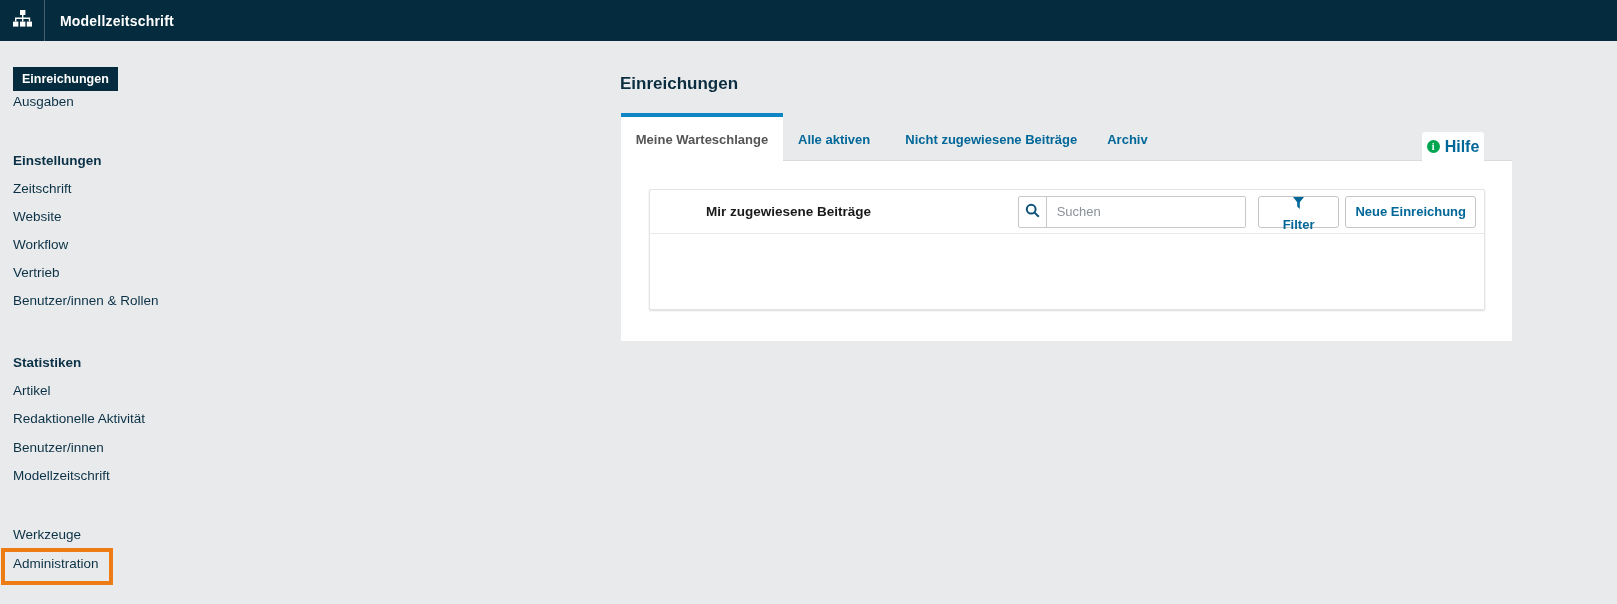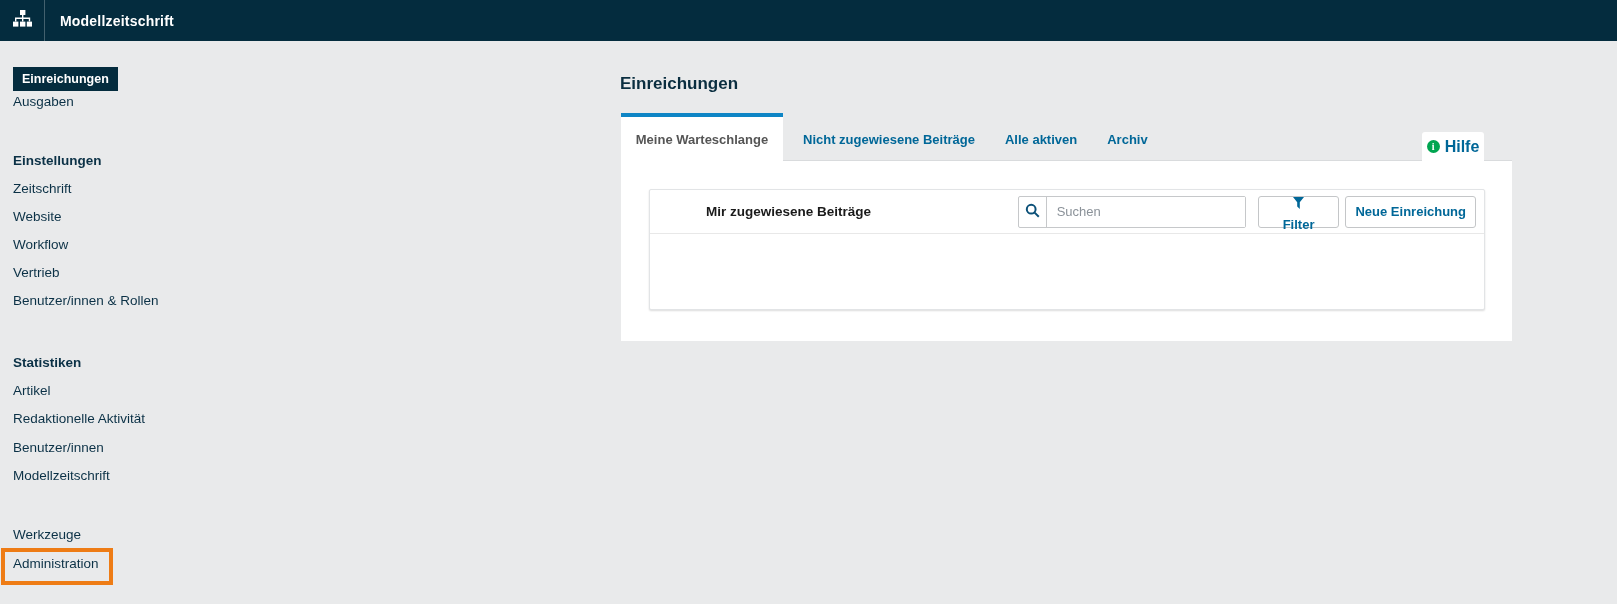--- a/index.html
+++ b/index.html
@@ -84,22 +84,22 @@
 
     <div class="side-link" style="top:527px">Werkzeuge</div>
     <div class="side-link" style="top:556px">Administration</div>
     <div class="highlight-box"></div>
   </div>
 
   <div class="page-title">Einreichungen</div>
 
   <div class="tabs">
     <div class="tab-active">Meine Warteschlange</div>
+    <div class="tab">Alle aktiven</div>
     <div class="tab tab-first-inactive">Nicht zugewiesene Beiträge</div>
-    <div class="tab">Alle aktiven</div>
     <div class="tab">Archiv</div>
   </div>
 
   <div class="help-tab">
     <span class="info-icon">i</span>
     <span class="help-label">Hilfe</span>
   </div>
 
   <div class="panel">
     <div class="card">

